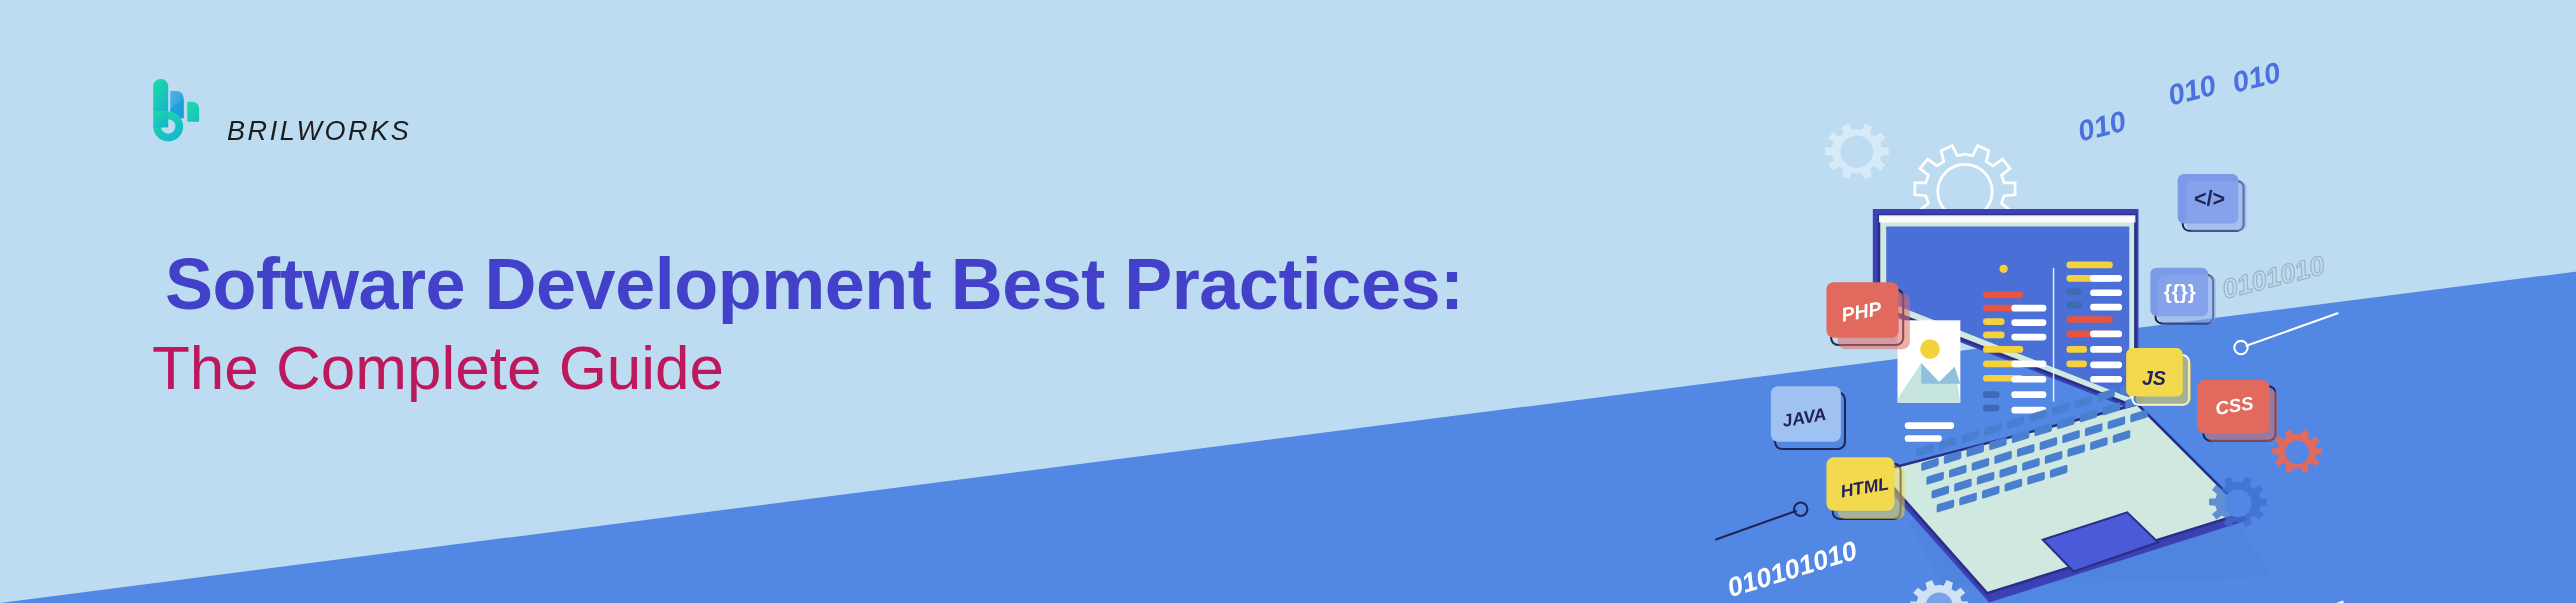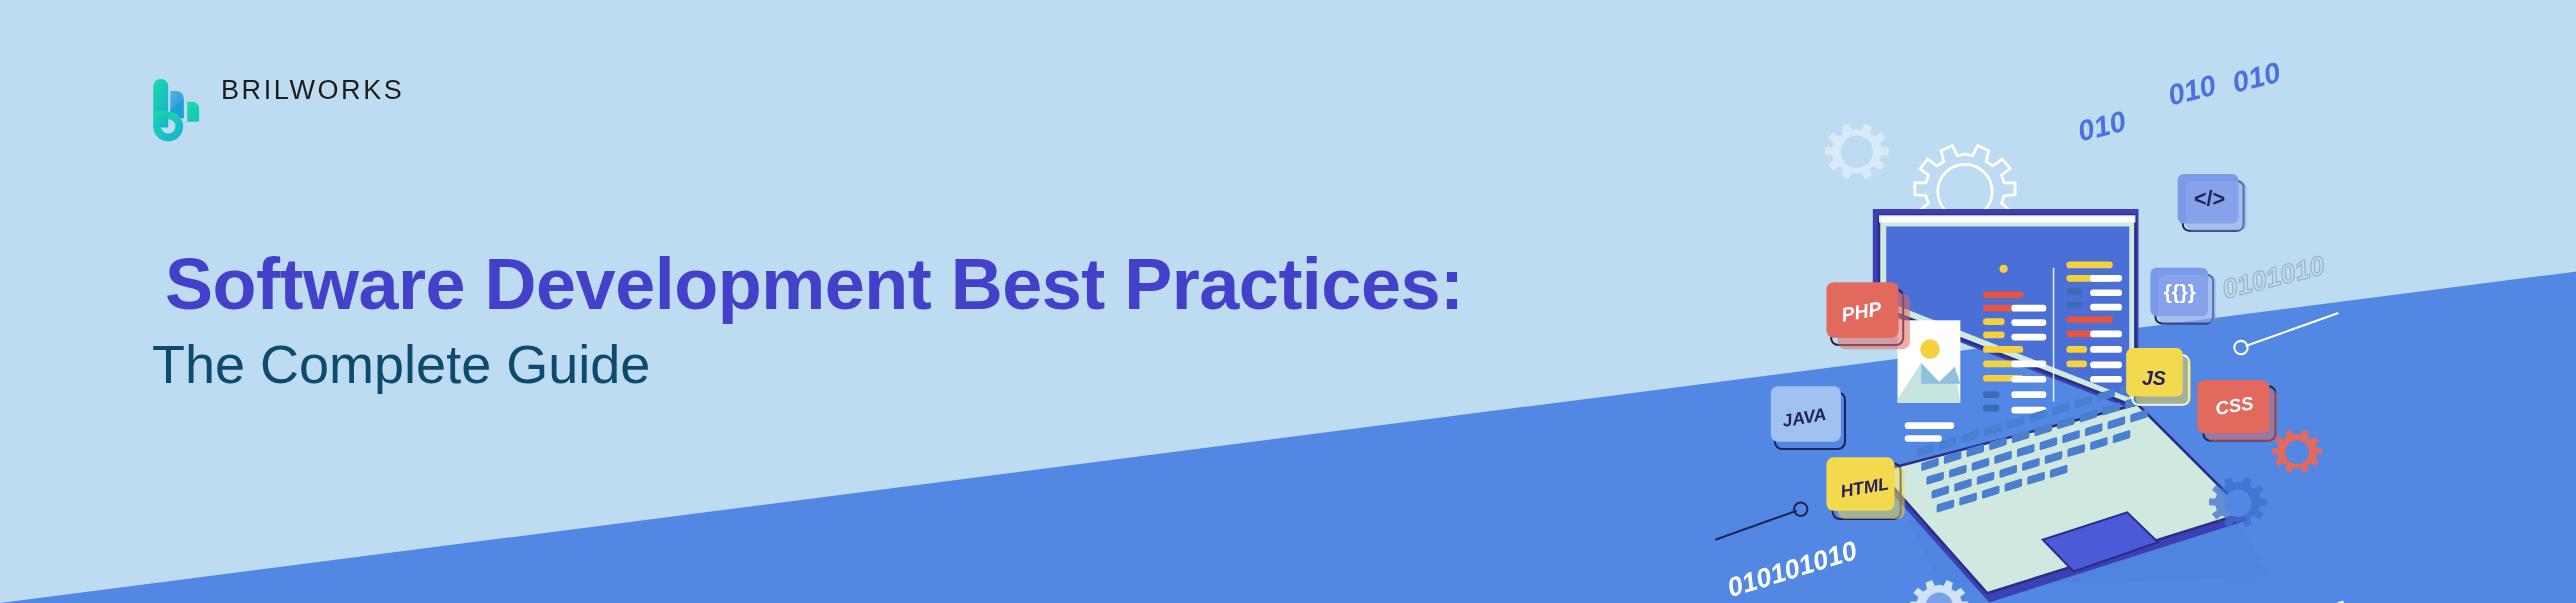--- a/index.html
+++ b/index.html
@@ -7,37 +7,37 @@
     width:2705px;height:603px;overflow:hidden;
     font-family:"Liberation Sans",sans-serif;
     background:#bddcf1;
   }
   #banner{position:relative;width:2705px;height:603px;overflow:hidden;background:#bddcf1;}
 
   
   #diag{position:absolute;inset:0;width:100%;height:100%;}
 
   
-  #logo-block{position:absolute;left:148px;top:77px;display:flex;align-items:flex-start;gap:12px;}
+  #logo-block{position:absolute;left:148px;top:77px;display:flex;align-items:flex-end;gap:18px;font-style:italic;}
   #logo-mark{width:61px;height:68px;display:block;}
   #logo-word{
     font-size:27px;letter-spacing:2.6px;font-weight:400;color:#1c1c1c;
     font-family:"Liberation Sans",sans-serif;white-space:nowrap;line-height:1;
   }
 
   
   #text-block{position:absolute;left:152px;top:233px;}
   #headline{
     margin:13px;font-size:72px;line-height:1.06;font-weight:700;
     color:#4340c9;letter-spacing:-0.5px;white-space:nowrap;
     font-family:"Liberation Sans",sans-serif;
   }
   #subhead{
-    margin:0;margin-top:9.3px;font-size:54px;line-height:1.08;font-weight:400;
-    color:#0c4a6e;letter-spacing:0px;white-space:nowrap;
+    margin:0;margin-top:9.3px;font-size:62px;line-height:1.08;font-weight:400;
+    color:#be185d;letter-spacing:0px;white-space:nowrap;
     font-family:"Liberation Sans",sans-serif;
   }
 
   
   #art{position:absolute;left:1674px;top:0px;width:721px;height:603px;}
   #art svg{display:block;width:100%;height:100%;}
 </style>
 </head>
 <body>
 

